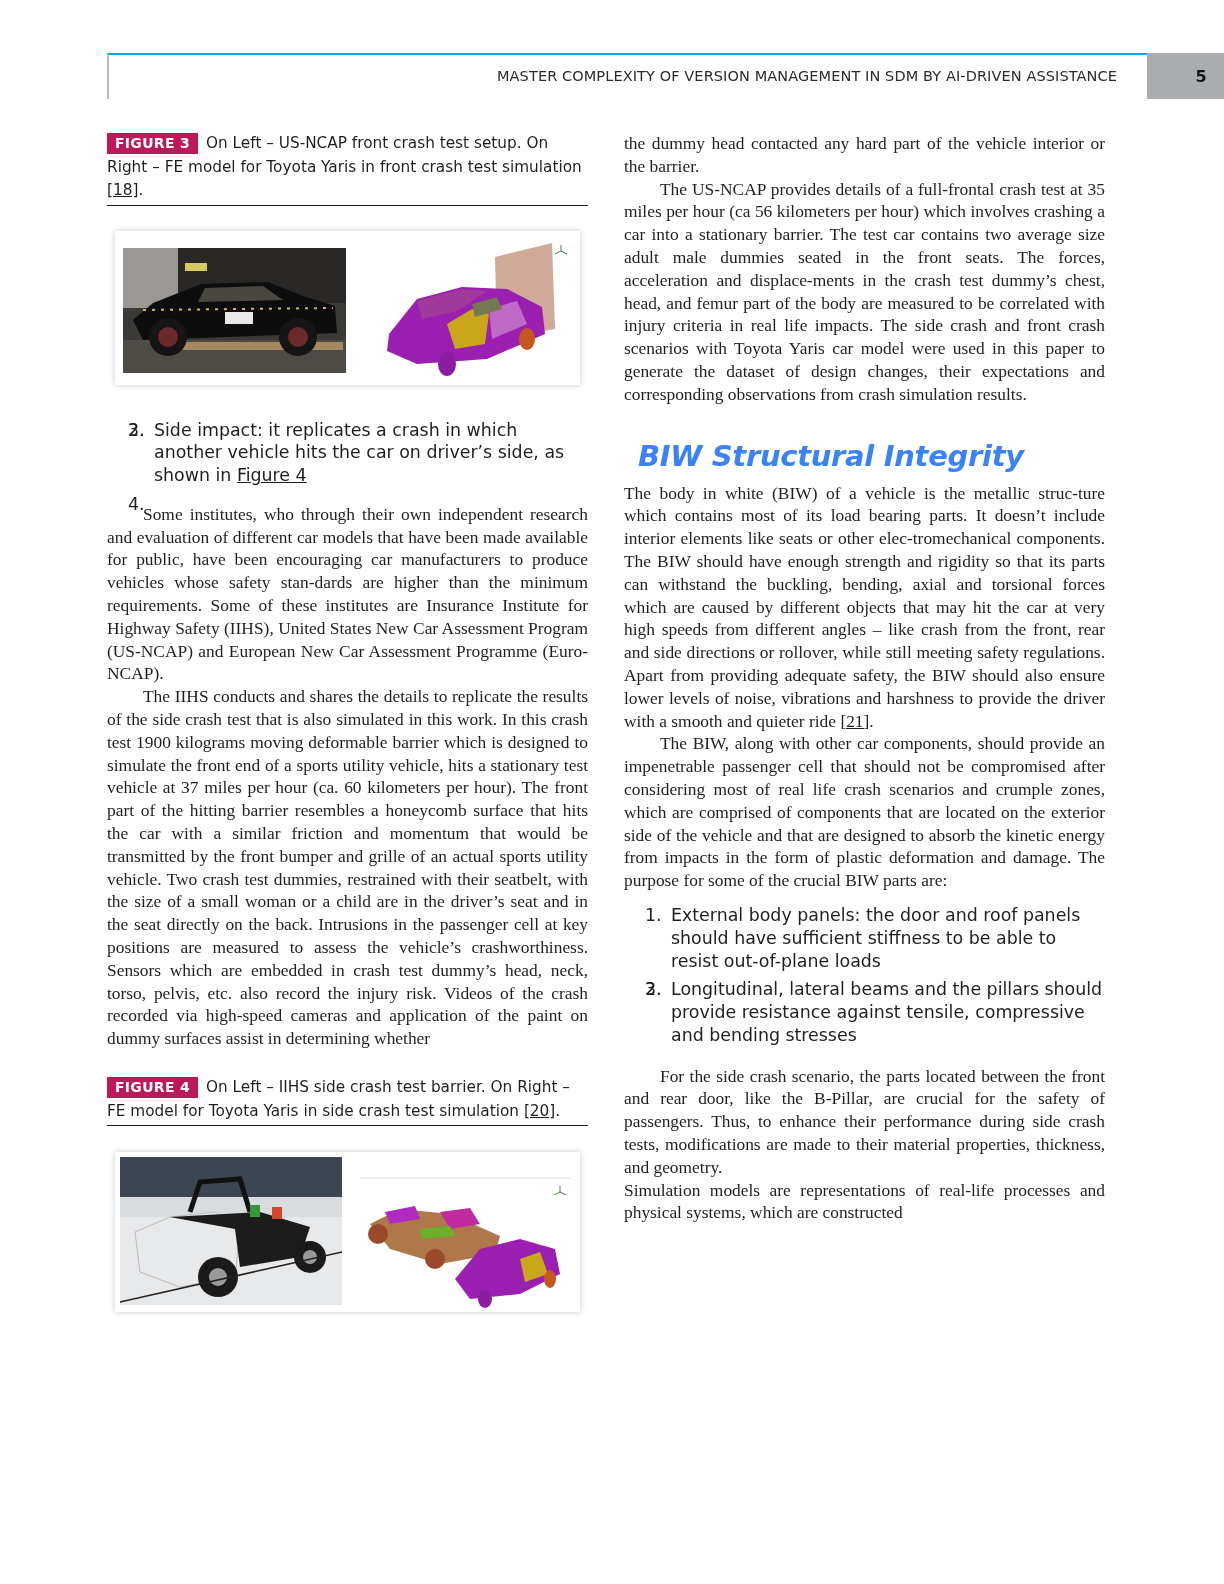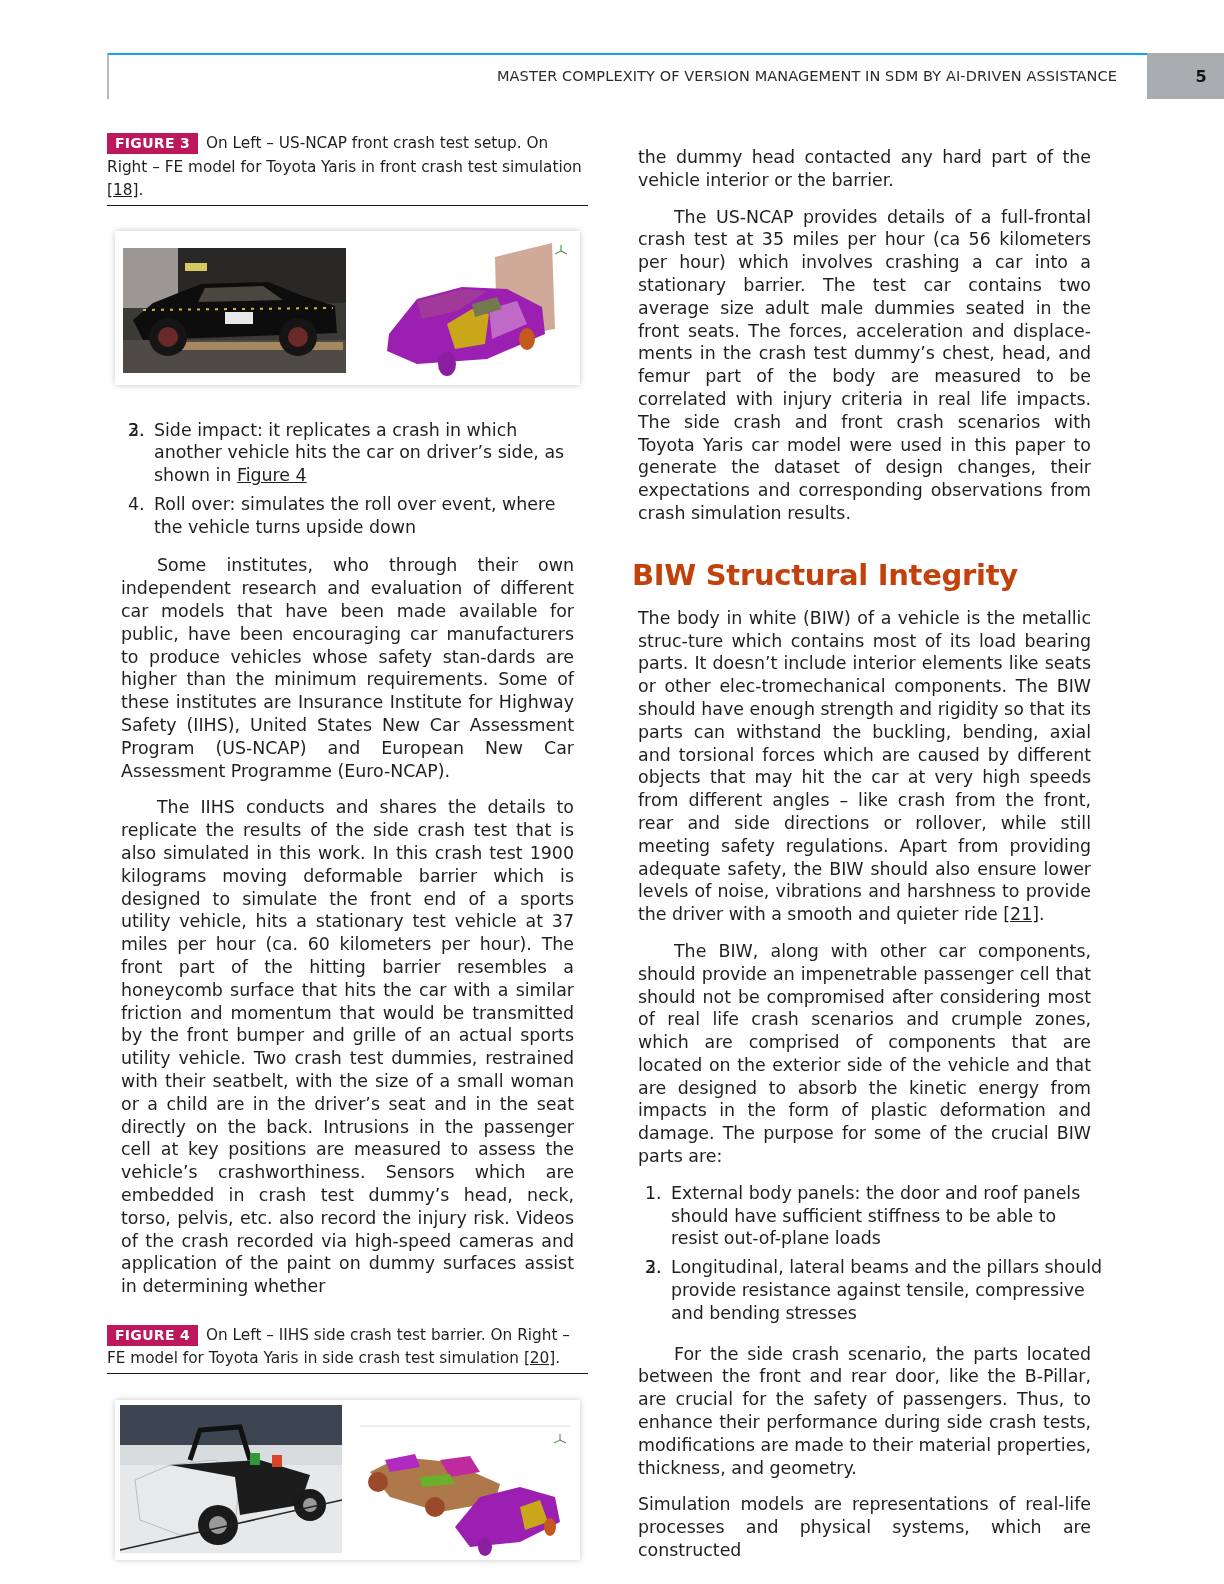--- a/index.html
+++ b/index.html
@@ -11,39 +11,39 @@
             border-top: 2px solid #0ea5e9; border-left: 2px solid #b8bcbf; box-sizing: border-box; }
   .header-title { position: absolute; right: 138px; top: 13px; font-size: 14.5px; letter-spacing: 0.1px;
                   color: #2b2b2b; white-space: nowrap; font-family: "DejaVu Sans", sans-serif; }
   .page-num { position: absolute; right: 0; top: -2px; width: 108px; height: 46px; background: #a9adaf;
               display: flex; align-items: center; justify-content: center; font-weight: bold; font-size: 16px; color: #111; }
 
   .col { position: absolute; width: 481px; font-size: 17.4px; line-height: 22.8px; }
   .col-left { left: 107px; top: 132px; }
   .col-right { left: 624px; top: 132px; }
 
-  p { margin: 14px; text-align: justify; hyphens: manual; }
+  p { margin: 0; text-align: justify; hyphens: manual; font-family: Liberation Serif, serif; }
   p.indent { text-indent: 36px; }
 
   .caption { font-size: 15.3px; line-height: 23.5px; padding-bottom: 2px; border-bottom: 1.5px solid #1a1a1a; }
   .fig-label { display: inline-block; background: #be185d; color: #ffffff; font-weight: bold; font-size: 14px;
                padding: 0 8px; line-height: 21px; margin-right: 8px; letter-spacing: 0.3px; }
   .ref { text-decoration: underline; }
 
   .figure-box { margin: 25px 8px 0 8px; height: 154px; background: #fff;
                 box-shadow: 0 0 6px rgba(0,0,0,0.22); position: relative; }
   .figure-box.f4 { height: 160px; margin-top: 26px; }
 
   ol { margin: 0; padding: 0; list-style: none; }
   ol li { position: relative; padding-left: 47px; margin-bottom: 6px; text-align: left; }
   ol li .num { position: absolute; left: 21px; }
   .list-left { margin-top: 34px; margin-bottom: 16px; }
   .list-right { margin-top: 12px; margin-bottom: 18px; }
 
-  h2 { margin: 8px; font-size: 29px; line-height: 36px; font-weight: bold; color: #c2410c; letter-spacing: -0.3px; }
+  h2 { margin: 14px; font-size: 29px; line-height: 36px; font-weight: bold; color: #3b82f6; letter-spacing: -0.3px; font-style: italic; }
   .h-biw { margin-top: 32px; margin-bottom: 8px; }
   .h-role { margin-top: 34px; margin-bottom: 8px; }
 
   .cap4 { margin-top: 26px; }
 </style>
 </head>
 <body>
 
 <div class="header">
   <span class="header-title">MASTER COMPLEXITY OF VERSION MANAGEMENT IN SDM BY AI-DRIVEN ASSISTANCE</span>
@@ -88,21 +88,21 @@
           <line x1="0" y1="0" x2="0" y2="-6" stroke="#3a8a3a"></line>
           <line x1="0" y1="0" x2="-6" y2="3" stroke="#3a8a3a"></line>
           <line x1="0" y1="0" x2="6" y2="3" stroke="#555"></line>
         </g>
     </svg>
   </div>
 
   <ol class="list-left">
     <li><span class="num">2.</span></li>
     <li><span class="num">3.</span><span>Side impact: it replicates a crash in which another vehicle hits the car on driver’s side, as shown in </span><span class="ref">Figure 4</span></li>
-    <li><span class="num">4.</span><span>Roll over: simulates the roll over event, where the vehicle turns upside down</span></li>
+    <li><span class="num">4.</span></li>
   </ol>
 
   <p class="indent">Some institutes, who through their own independent research and evaluation of different car models that have been made available for public, have been encouraging car manufacturers to produce vehicles whose safety stan-dards are higher than the minimum requirements. Some of these institutes are Insurance Institute for Highway Safety (IIHS), United States New Car Assessment Program (US-NCAP) and European New Car Assessment Programme (Euro-NCAP).</p>
   <p class="indent">The IIHS conducts and shares the details to replicate the results of the side crash test that is also simulated in this work. In this crash test 1900 kilograms moving deformable barrier which is designed to simulate the front end of a sports utility vehicle, hits a stationary test vehicle at 37 miles per hour (ca. 60 kilometers per hour). The front part of the hitting barrier resembles a honeycomb surface that hits the car with a similar friction and momentum that would be transmitted by the front bumper and grille of an actual sports utility vehicle. Two crash test dummies, restrained with their seatbelt, with the size of a small woman or a child are in the driver’s seat and in the seat directly on the back. Intrusions in the passenger cell at key positions are measured to assess the vehicle’s crashworthiness. Sensors which are embedded in crash test dummy’s head, neck, torso, pelvis, etc. also record the injury risk. Videos of the crash recorded via high-speed cameras and application of the paint on dummy surfaces assist in determining whether</p>
 
   <div class="caption cap4">
     <span class="fig-label">FIGURE 4</span><span>On Left – IIHS side crash test barrier. On Right – FE model for Toyota Yaris in side crash test simulation </span><span class="ref">[20]</span><span>.</span>
   </div>
 
   <div class="figure-box f4">

